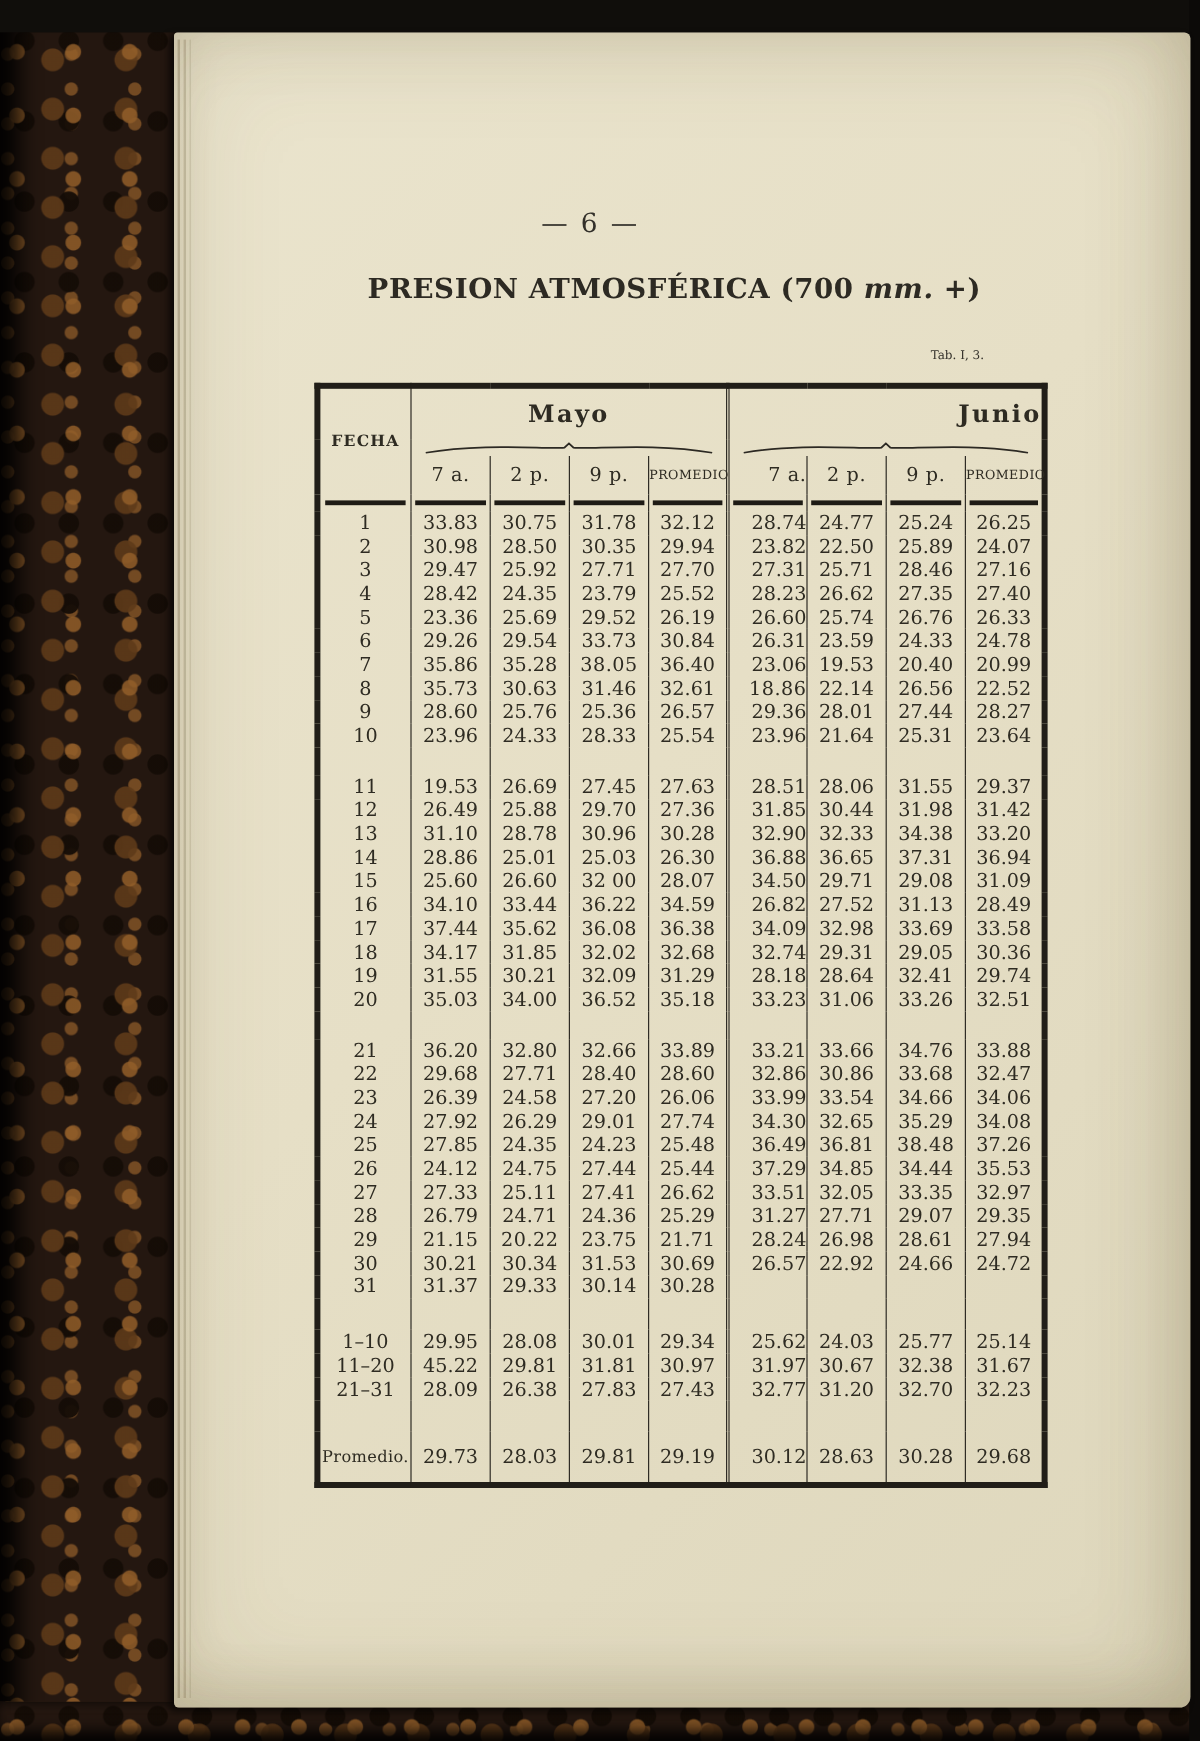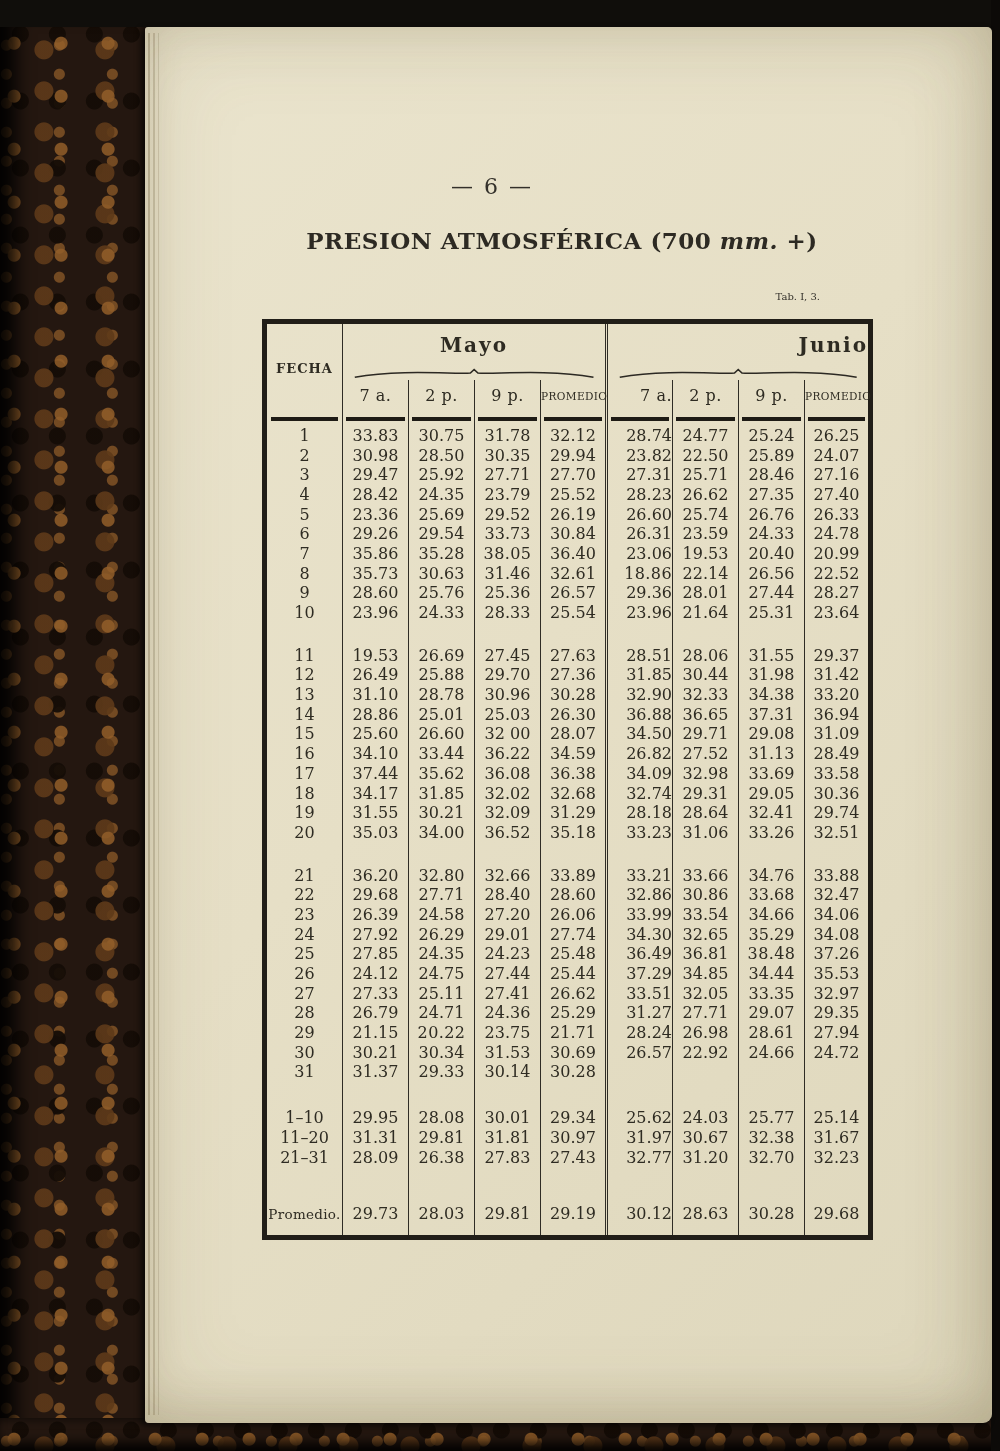--- a/index.html
+++ b/index.html
@@ -535,21 +535,21 @@
             <td class="num vl">28.08</td>
             <td class="num vl">30.01</td>
             <td class="num vl">29.34</td>
             <td class="num dbl">25.62</td>
             <td class="num vl">24.03</td>
             <td class="num vl">25.77</td>
             <td class="num vl">25.14</td>
           </tr>
           <tr>
             <td class="fecha">11–20</td>
-            <td class="num vl">31.31</td>
+            <td class="num vl">45.22</td>
             <td class="num vl">29.81</td>
             <td class="num vl">31.81</td>
             <td class="num vl">30.97</td>
             <td class="num dbl">31.97</td>
             <td class="num vl">30.67</td>
             <td class="num vl">32.38</td>
             <td class="num vl">31.67</td>
           </tr>
           <tr>
             <td class="fecha">21–31</td>

